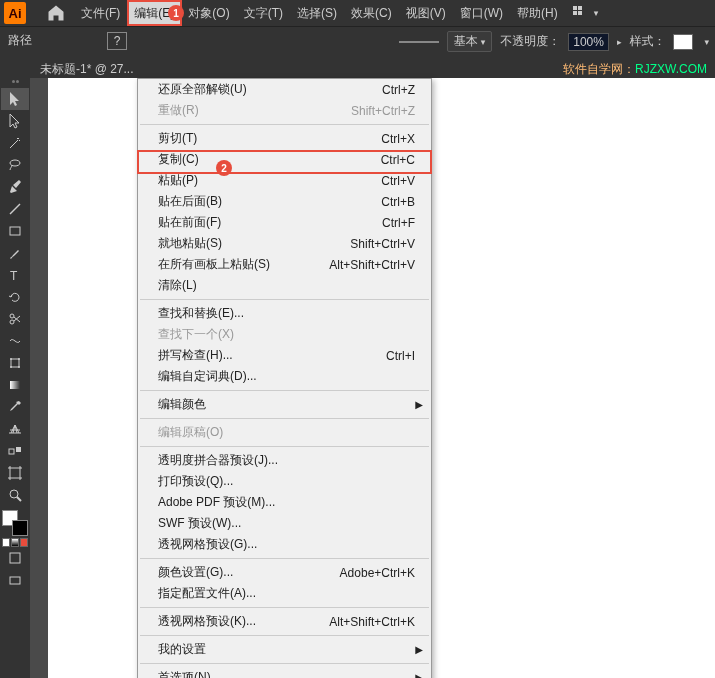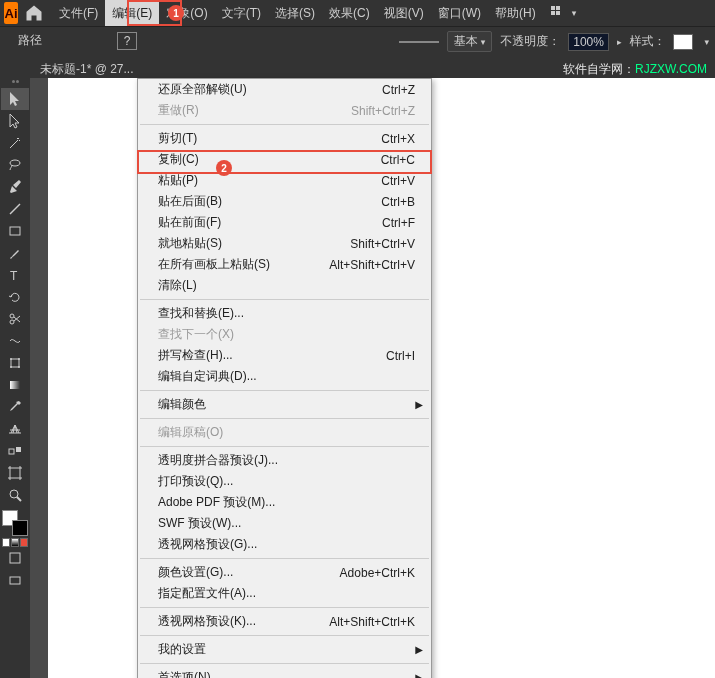--- a/index.html
+++ b/index.html
@@ -1,38 +1,38 @@
 <!DOCTYPE html>
 <html><head>
 <meta charset="utf-8">
 <style>
 *{margin:0;padding:0;box-sizing:border-box;font-family:"Microsoft YaHei",Arial,sans-serif;font-size:12px;user-select:none}
 body{background:#4a4a4a;width:715px;height:678px;overflow:hidden;position:relative}
 .topbar{background:#333333;height:26px;display:flex;align-items:center;padding:0 4px;color:#ccc}
-.ai-logo{width:14px;height:22px;background:#ff7c00;color:#330000;display:flex;align-items:center;justify-content:center;font-weight:bold;border-radius:2px;margin-right:6px;font-size:13px}
+.ai-logo{width:22px;height:22px;background:#ff7c00;color:#330000;display:flex;align-items:center;justify-content:center;font-weight:bold;border-radius:2px;margin-right:20px;font-size:13px}
 .home-icon{width:20px;height:20px;display:flex;align-items:center;justify-content:center;margin-right:8px;color:#ccc}
 .menu-items{display:flex;height:100%}
 .menu-item{padding:0 7px;display:flex;align-items:center;height:100%;color:#ccc;cursor:pointer}
 .menu-item.active{background:#d8d8d8;color:#222}
 .menu-annotation{position:absolute;width:55px;height:26px;border:2px solid #e74c3c;top:0;left:127px;z-index:100;pointer-events:none}
 .badge{position:absolute;width:16px;height:16px;border-radius:50%;background:#e74c3c;color:#fff;display:flex;align-items:center;justify-content:center;font-size:10px;font-weight:bold;z-index:101}
 .badge-1{top:5px;left:168px}
 .badge-2{top:82px;left:216px}
 .toolbar2{background:#333333;height:28px;display:flex;align-items:center;padding:0 8px;color:#ccc;border-top:1px solid #222;position:relative}
-.path-label{margin-left:10px;margin-right:20px;color:#ccc}
+.path-label{margin-right:20px;color:#ccc}
 .question-box{width:20px;height:18px;border:1px solid #888;display:flex;align-items:center;justify-content:center;color:#ccc;margin-right:10px;margin-left:55px}
 .right-controls{position:absolute;right:6px;top:4px;display:flex;align-items:center;gap:8px;color:#ccc}
 .ctrl-box{background:#3a3a3a;border:1px solid #555;padding:1px 6px;border-radius:2px;display:flex;align-items:center}
 .dropdown-arrow{margin-left:3px;font-size:9px}
 .opacity-val{background:#0f172a;border:1px solid #555;padding:1px 4px}
 .swatch{width:20px;height:16px;background:#fff;border:1px solid #666}
 .doc-tab-row{background:#333333;height:24px;display:flex;align-items:flex-end;padding-left:30px;color:#ccc;position:relative}
 .doc-tab{color:#ccc;padding:0 10px}
 .watermark{position:absolute;right:8px;color:#00ff88}
-.watermark .wm1{color:#e5e5e5}
+.watermark .wm1{color:#fdba74}
 .main-area{position:relative;height:600px;background:#4a4a4a}
 .left-tools{position:absolute;left:0;top:0;width:30px;background:#333333;height:600px;display:flex;flex-direction:column;align-items:center;padding-top:0}
 .tool{width:28px;height:22px;display:flex;align-items:center;justify-content:center;color:#ccc;cursor:pointer}
 .tool.active{background:#555}
 .tool svg{width:16px;height:16px}
 .color-swatches{margin-top:4px;position:relative;width:26px;height:26px}
 .sw-fill{position:absolute;width:16px;height:16px;background:#fff;border:1px solid #888;top:0;left:0}
 .sw-stroke{position:absolute;width:16px;height:16px;background:#000;border:1px solid #888;bottom:0;right:0}
 .mini-tools{display:flex;width:28px;margin-top:2px}
 .mini-tools div{width:9px;height:9px;border:1px solid #666;margin:0 0.5px}

